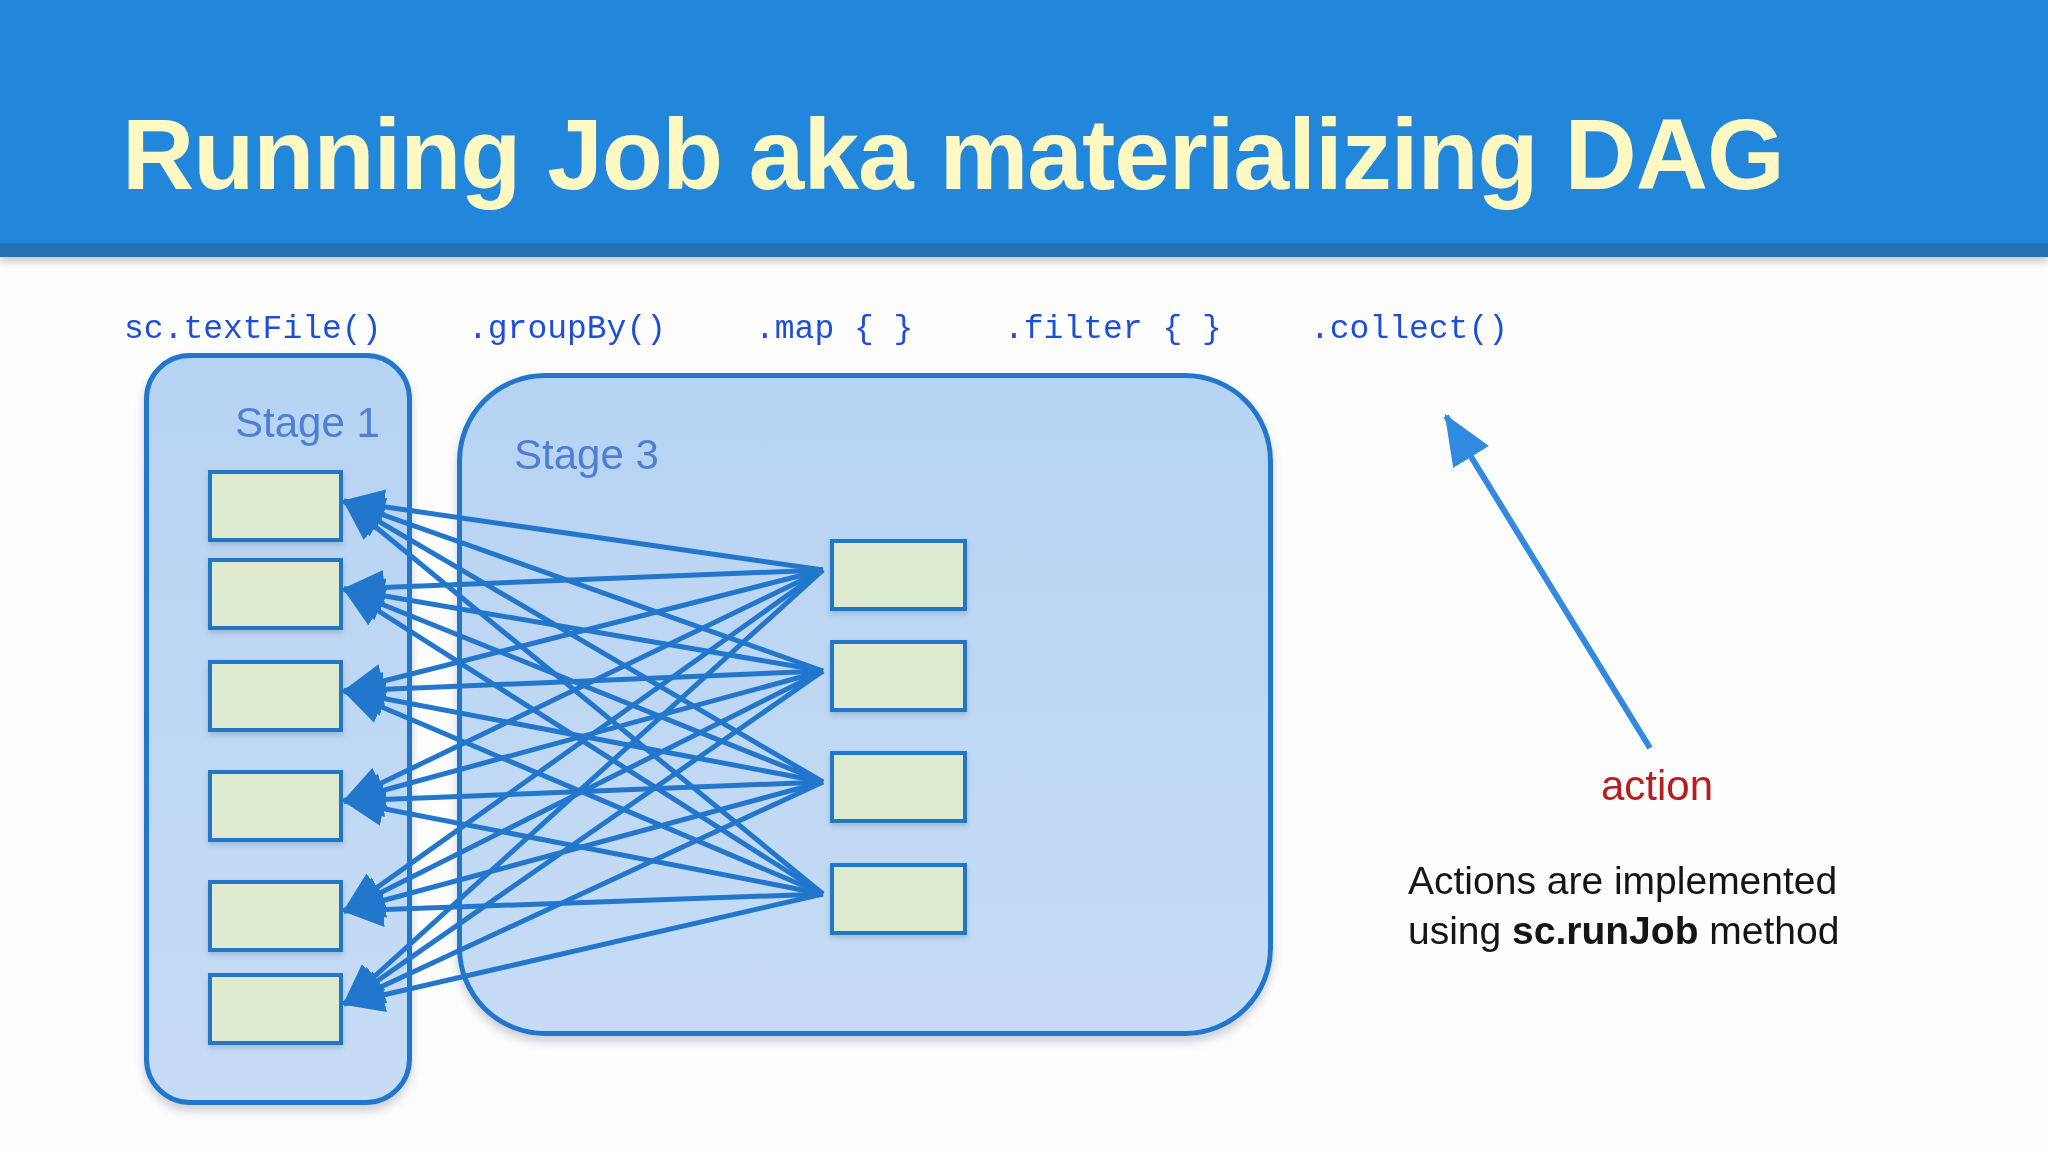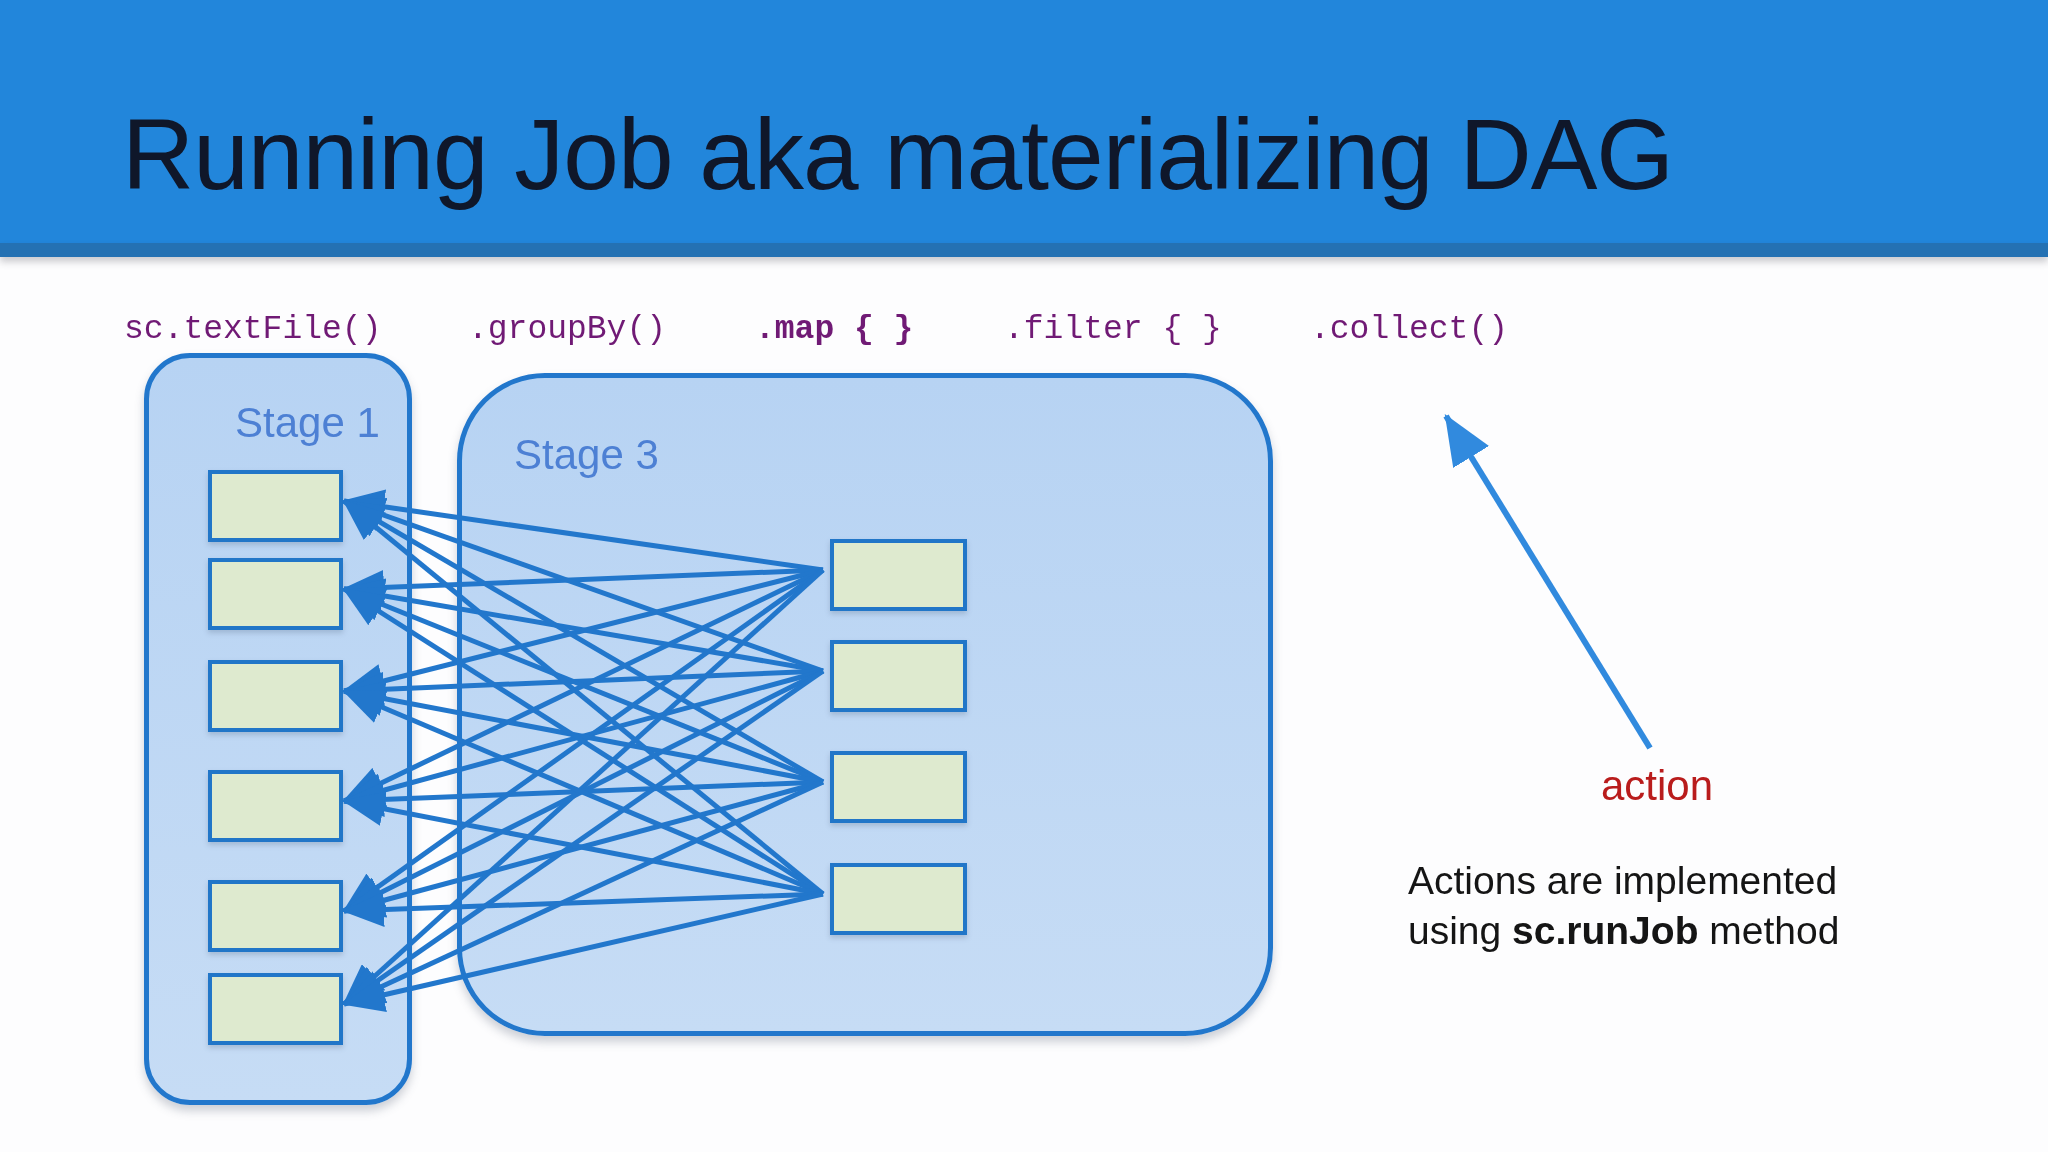--- a/index.html
+++ b/index.html
@@ -23,41 +23,41 @@
     position: absolute;
     left: 0; top: 243px;
     width: 2048px; height: 14px;
     background: #2471b3;
     box-shadow: 0 5px 7px rgba(60,60,70,0.25);
   }
   .slide-title {
     position: absolute;
     left: 122px; top: 104px;
     font-size: 100px;
-    font-weight: normal;
+    font-weight: bold;
     letter-spacing: -1px;
-    color: #0f172a;
+    color: #fef9c3;
     white-space: nowrap;
     line-height: 1;
   }
 
   
   .method-label {
     position: absolute;
     top: 310px;
     font-family: "Liberation Mono", "DejaVu Sans Mono", monospace;
     font-size: 33px;
     font-weight: 400;
-    color: #701a75;
+    color: #1d4ed8;
     white-space: pre;
     line-height: 1.2;
   }
   .m0 { left: 124px; }
   .m1 { left: 468px; }
-  .m2 { left: 755px; font-weight: bold; }
+  .m2 { left: 755px; }
   .m3 { left: 1004px; }
   .m4 { left: 1310px; }
 
   
   .stage {
     position: absolute;
     box-sizing: border-box;
     border: 5px solid #2277cc;
     background: linear-gradient(180deg, #b7d3f3 0%, #c6dcf5 100%);
     box-shadow: 0 6px 10px rgba(80,90,110,0.28);

